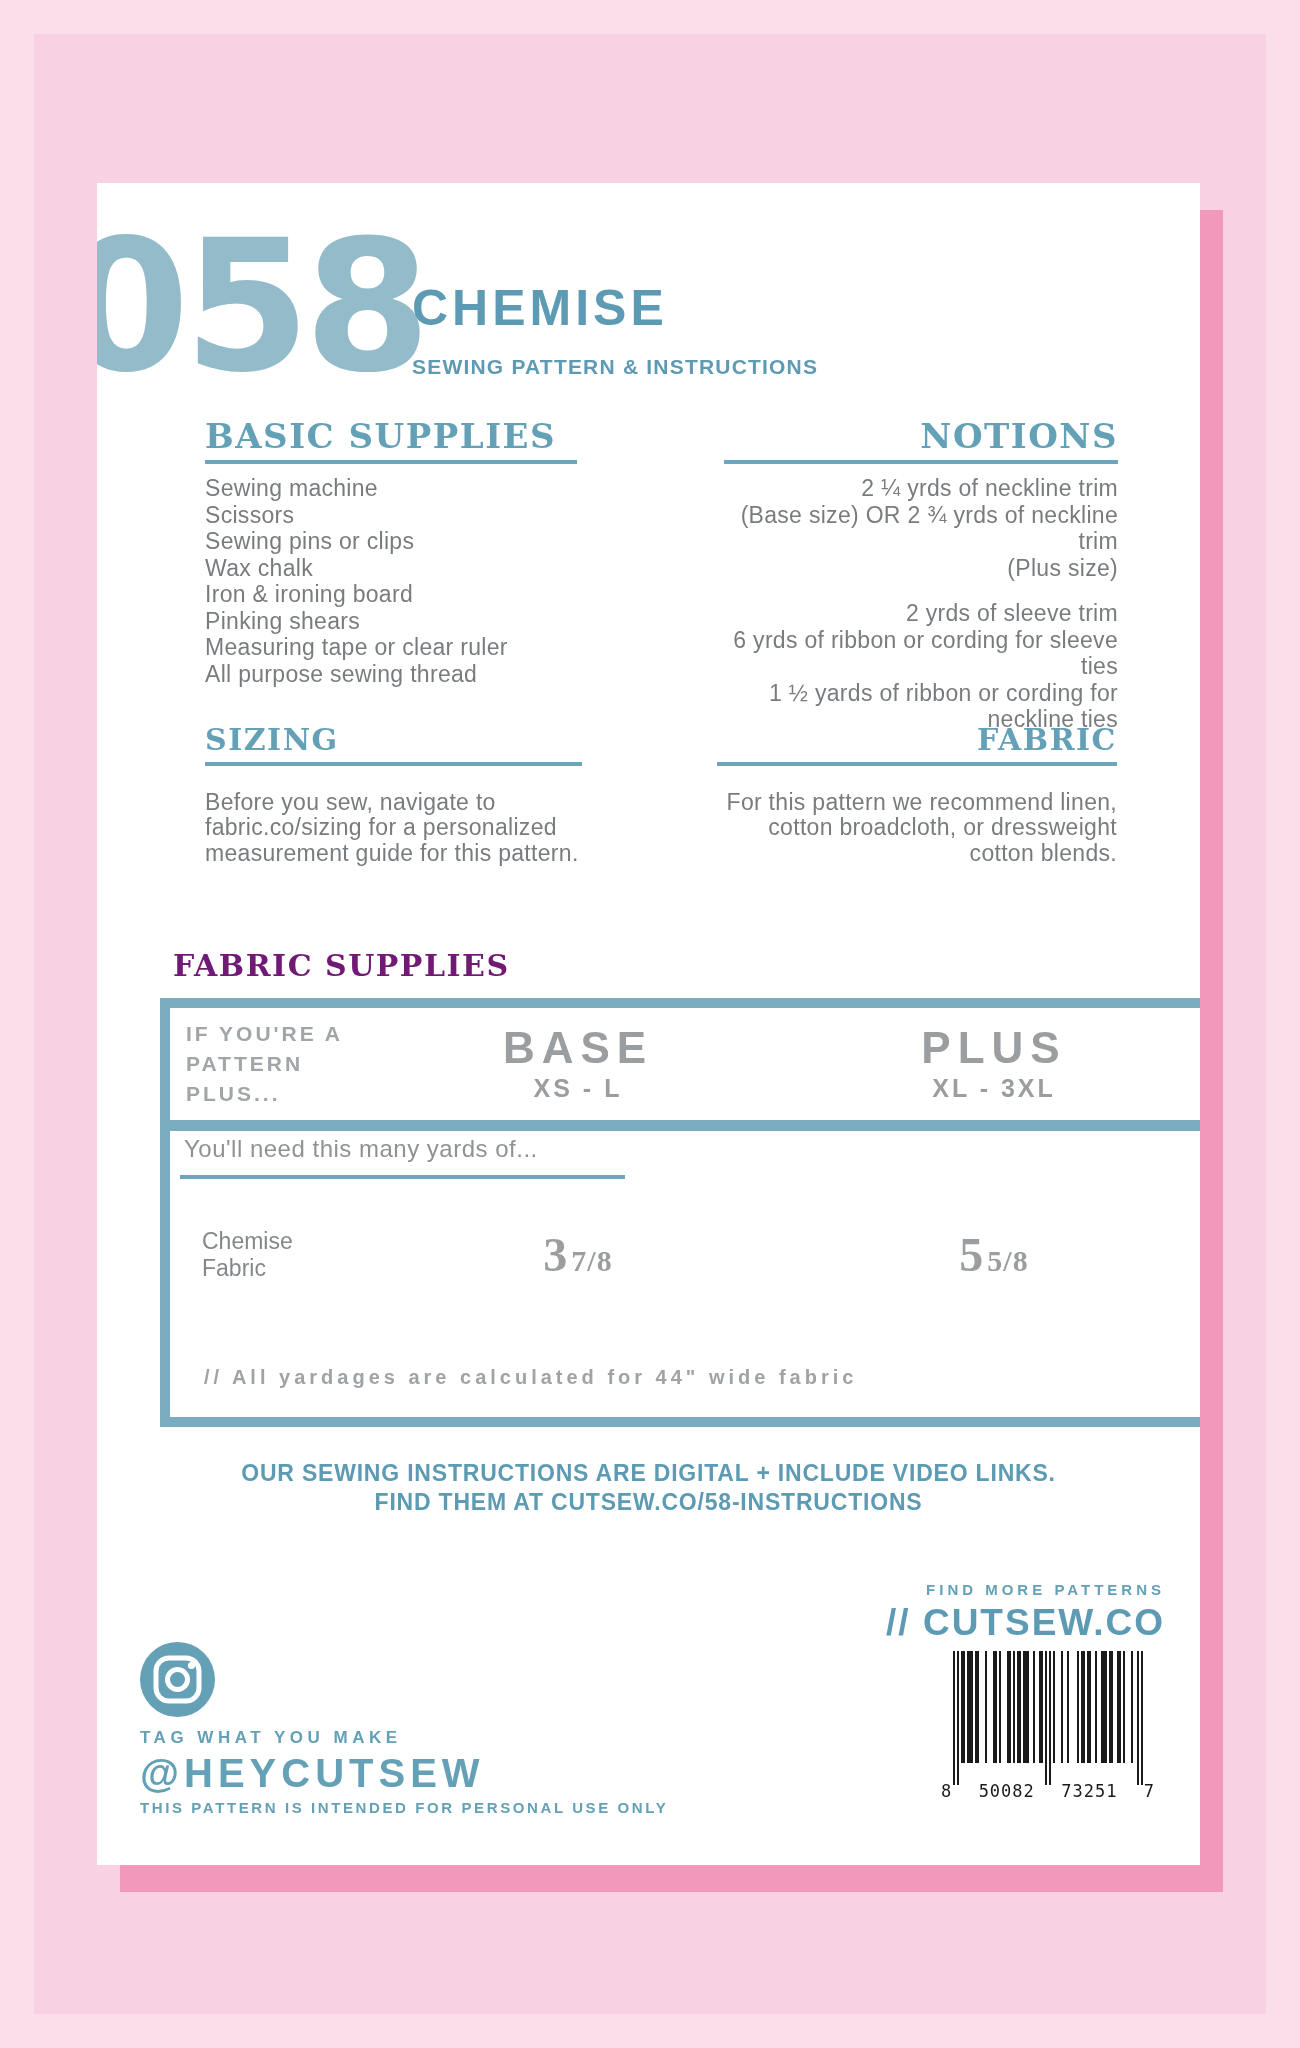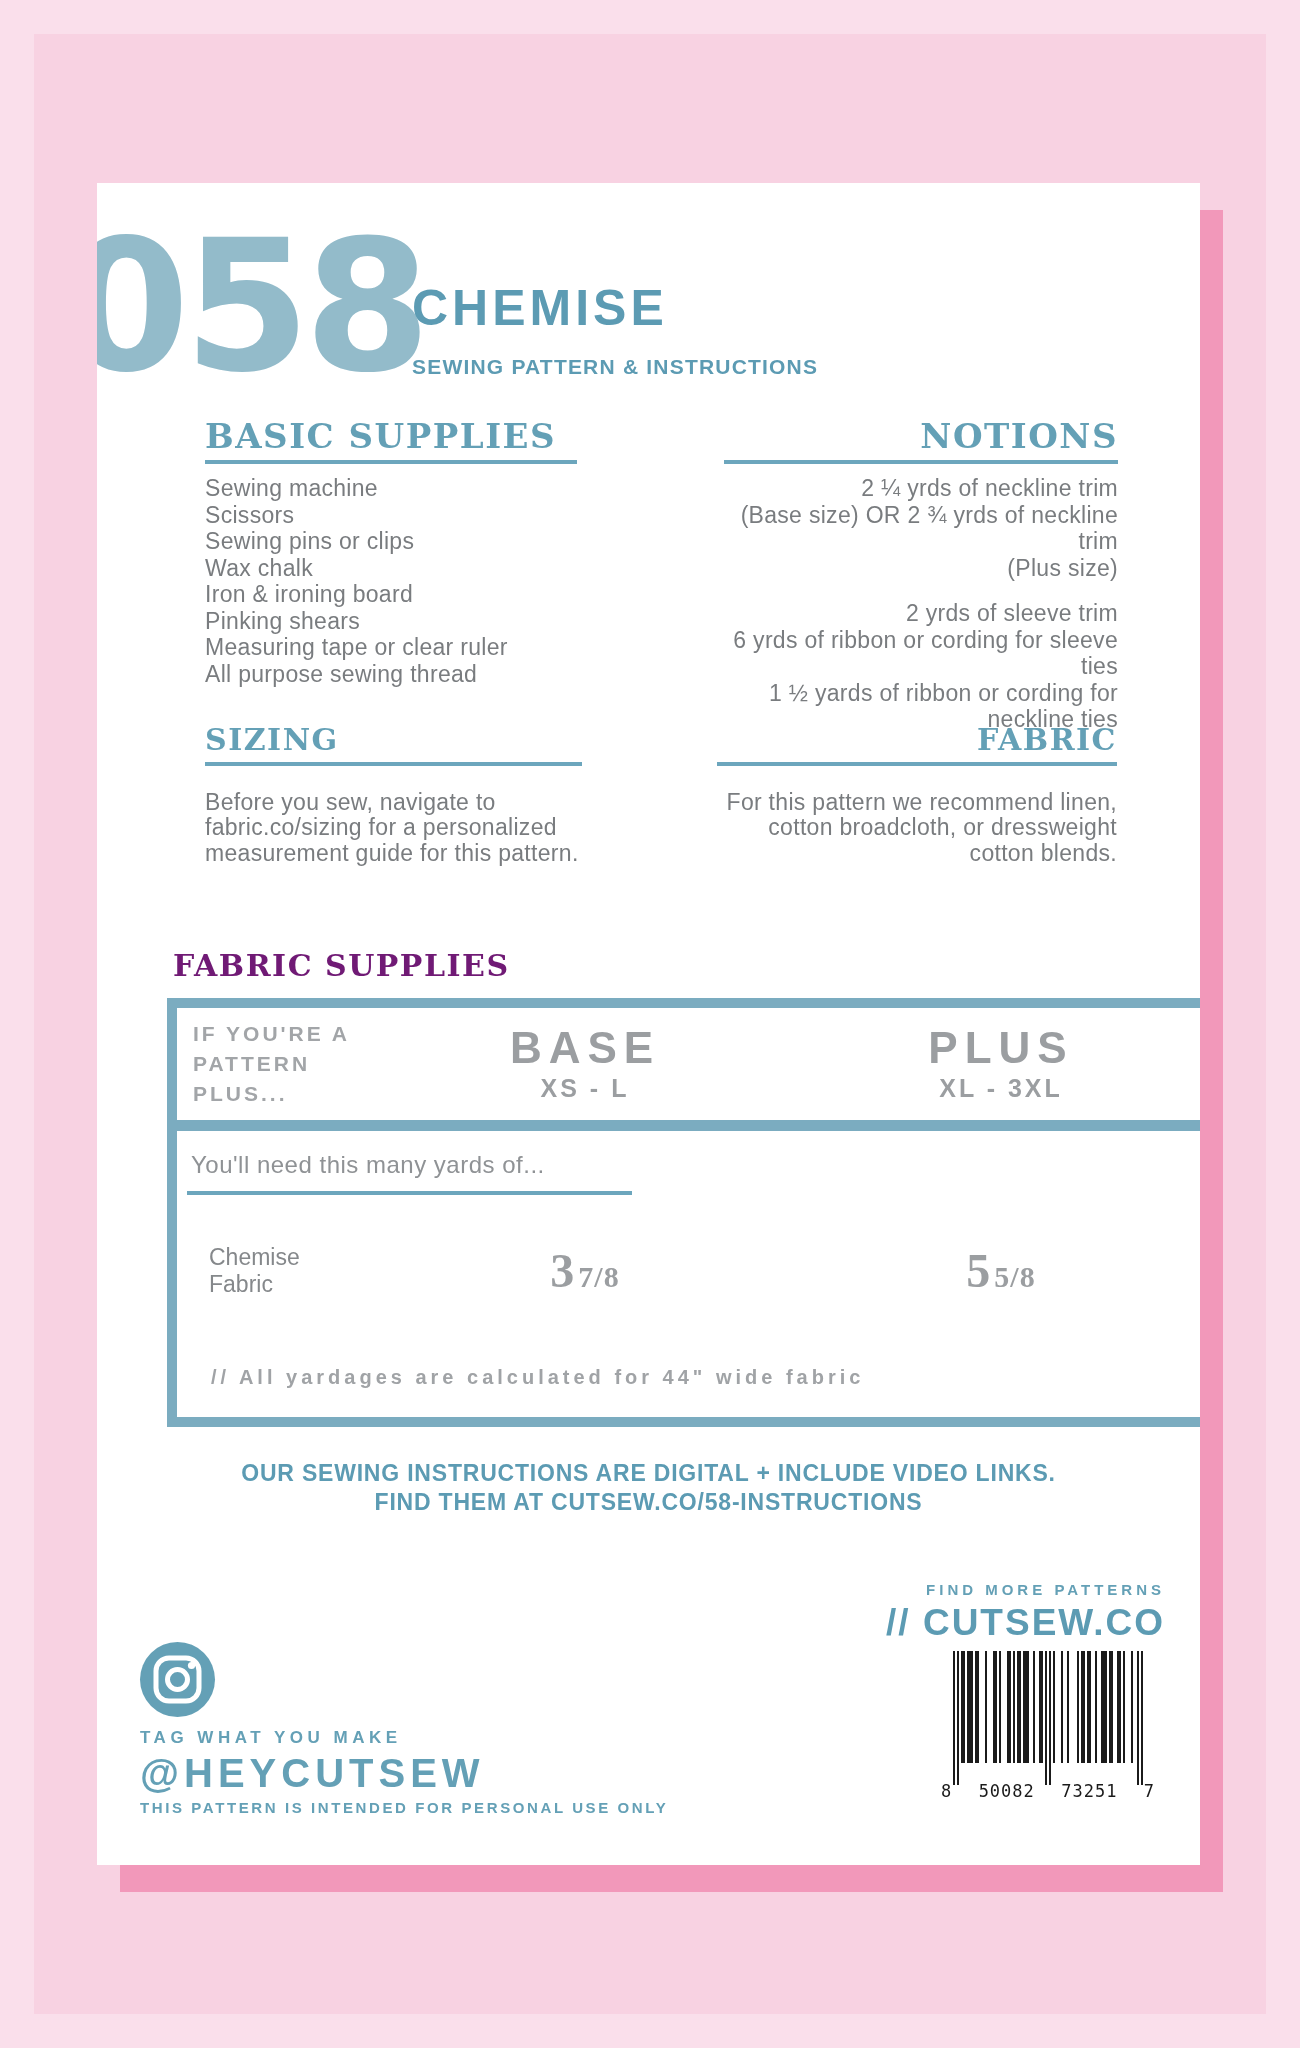--- a/index.html
+++ b/index.html
@@ -31,29 +31,29 @@
   .sec-notions{right:82px;top:234px;width:394px;}
   .sec-sizing{left:108px;top:540px;width:377px;}
   .sec-fabric{right:83px;top:540px;width:400px;}
   .sec-sizing .body,.sec-fabric .body{margin-top:24px;line-height:25.5px;}
   .spacer-line{height:19px;}
 
   
   .fs-heading{position:absolute;left:76px;top:765px;font-family:"DejaVu Serif", serif;
     font-weight:bold;color:#701a75;font-size:30px;letter-spacing:1.5px;}
   .fs-table{position:absolute;left:63px;top:815px;width:1052px;height:429px;
-    border:10px solid #7bacc0;box-sizing:border-box;display:flex;flex-direction:column;margin-left:7px;}
+    border:10px solid #7bacc0;box-sizing:border-box;display:flex;flex-direction:column;}
   .fs-head{height:112px;display:grid;grid-template-columns:200px 1fr 1fr;align-items:center;}
   .size-q{padding-left:16px;font-size:21px;font-weight:bold;letter-spacing:3px;
     color:#a2a5a8;line-height:30px;white-space:nowrap;}
   .colhead{text-align:center;color:#9b9ea1;}
   .colhead .cname{font-size:44px;font-weight:bold;letter-spacing:7px;line-height:1;}
   .colhead .crange{font-size:25px;font-weight:bold;letter-spacing:3px;margin-top:4px;}
   .fs-divider{height:11px;background:#7bacc0;}
-  .fs-body{flex:1;position:relative;padding-top:20px;}
+  .fs-body{flex:1;position:relative;padding-top:4px;}
   .subhead{margin-left:14px;font-size:24px;color:#8f9295;letter-spacing:.5px;}
   .subrule{margin-left:10px;width:445px;height:4px;background:#6ca6bd;margin-top:12px;}
   .fs-row{display:grid;grid-template-columns:200px 1fr 1fr;align-items:center;margin-top:48px;}
   .row-label{margin-left:32px;font-size:23px;line-height:27px;color:#85888b;}
   .yardage{text-align:center;color:#9b9ea1;font-weight:bold;font-family:Liberation Serif, serif;}
   .yardage .whole{font-size:48px;}
   .yardage .frac{font-size:30px;letter-spacing:1px;}
   .fs-footnote{position:absolute;left:34px;bottom:28px;font-size:20px;font-weight:bold;
     letter-spacing:4px;color:#a0a3a6;}
 

